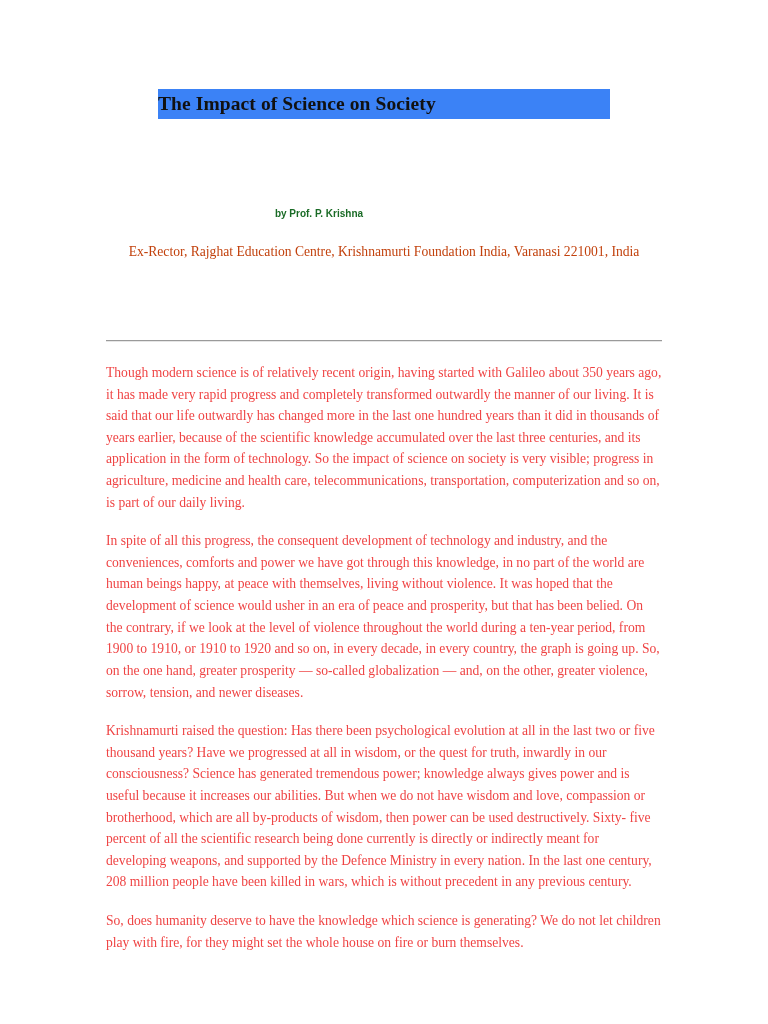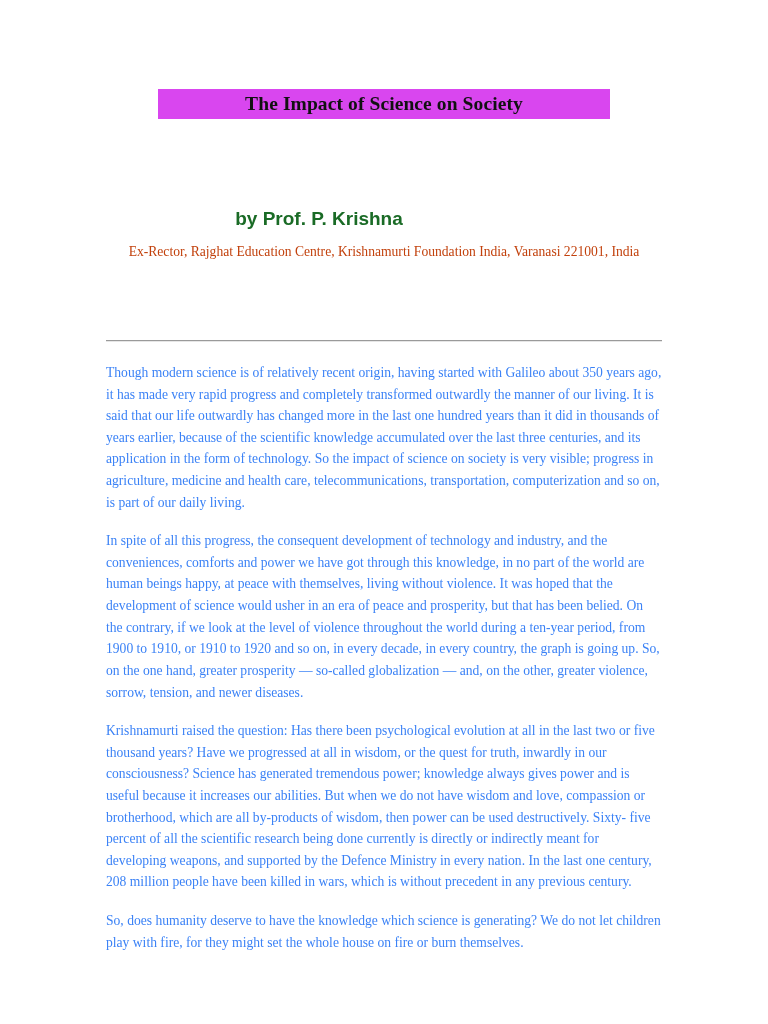--- a/index.html
+++ b/index.html
@@ -25,45 +25,45 @@
     box-sizing: border-box;
   }
 
   
   .title-band {
     position: absolute;
     left: 158px;
     top: 89px;
     width: 452px;
     height: 30px;
-    background: #d946ef;
+    background: #3b82f6;
     display: flex;
     align-items: center;
-    justify-content: center;
+    justify-content: flex-start;
   }
   .doc-title {
     font-family: "Liberation Serif", "DejaVu Serif", serif;
     font-weight: bold;
     font-size: 19.5px;
     letter-spacing: 0.1px;
     color: #111111;
     white-space: nowrap;
     line-height: 1;
   }
 
   
   .byline {
     position: absolute;
     left: 0;
     top: 208px;
     width: 638px;
     text-align: center;
     font-family: "Liberation Sans", "DejaVu Sans", sans-serif;
     font-weight: bold;
-    font-size: 19px;
+    font-size: 10px;
     color: #1a6b26;
     line-height: 1.2;
   }
 
   
   .affiliation {
     position: absolute;
     left: 104px;
     top: 241px;
     width: 560px;
@@ -88,21 +88,21 @@
   }
 
   
   .body-text {
     position: absolute;
     left: 106px;
     top: 362px;
     width: 556px;
     font-family: "Liberation Serif", "DejaVu Serif", serif;
     font-size: 13.6px;
-    color: #3b82f6;
+    color: #ef4444;
     line-height: 1.59;
     text-align: left;
   }
   .body-text p {
     margin: 0 0 17px 0;
     padding: 0;
   }
   .body-text p:last-child {
     margin-bottom: 0;
   }

